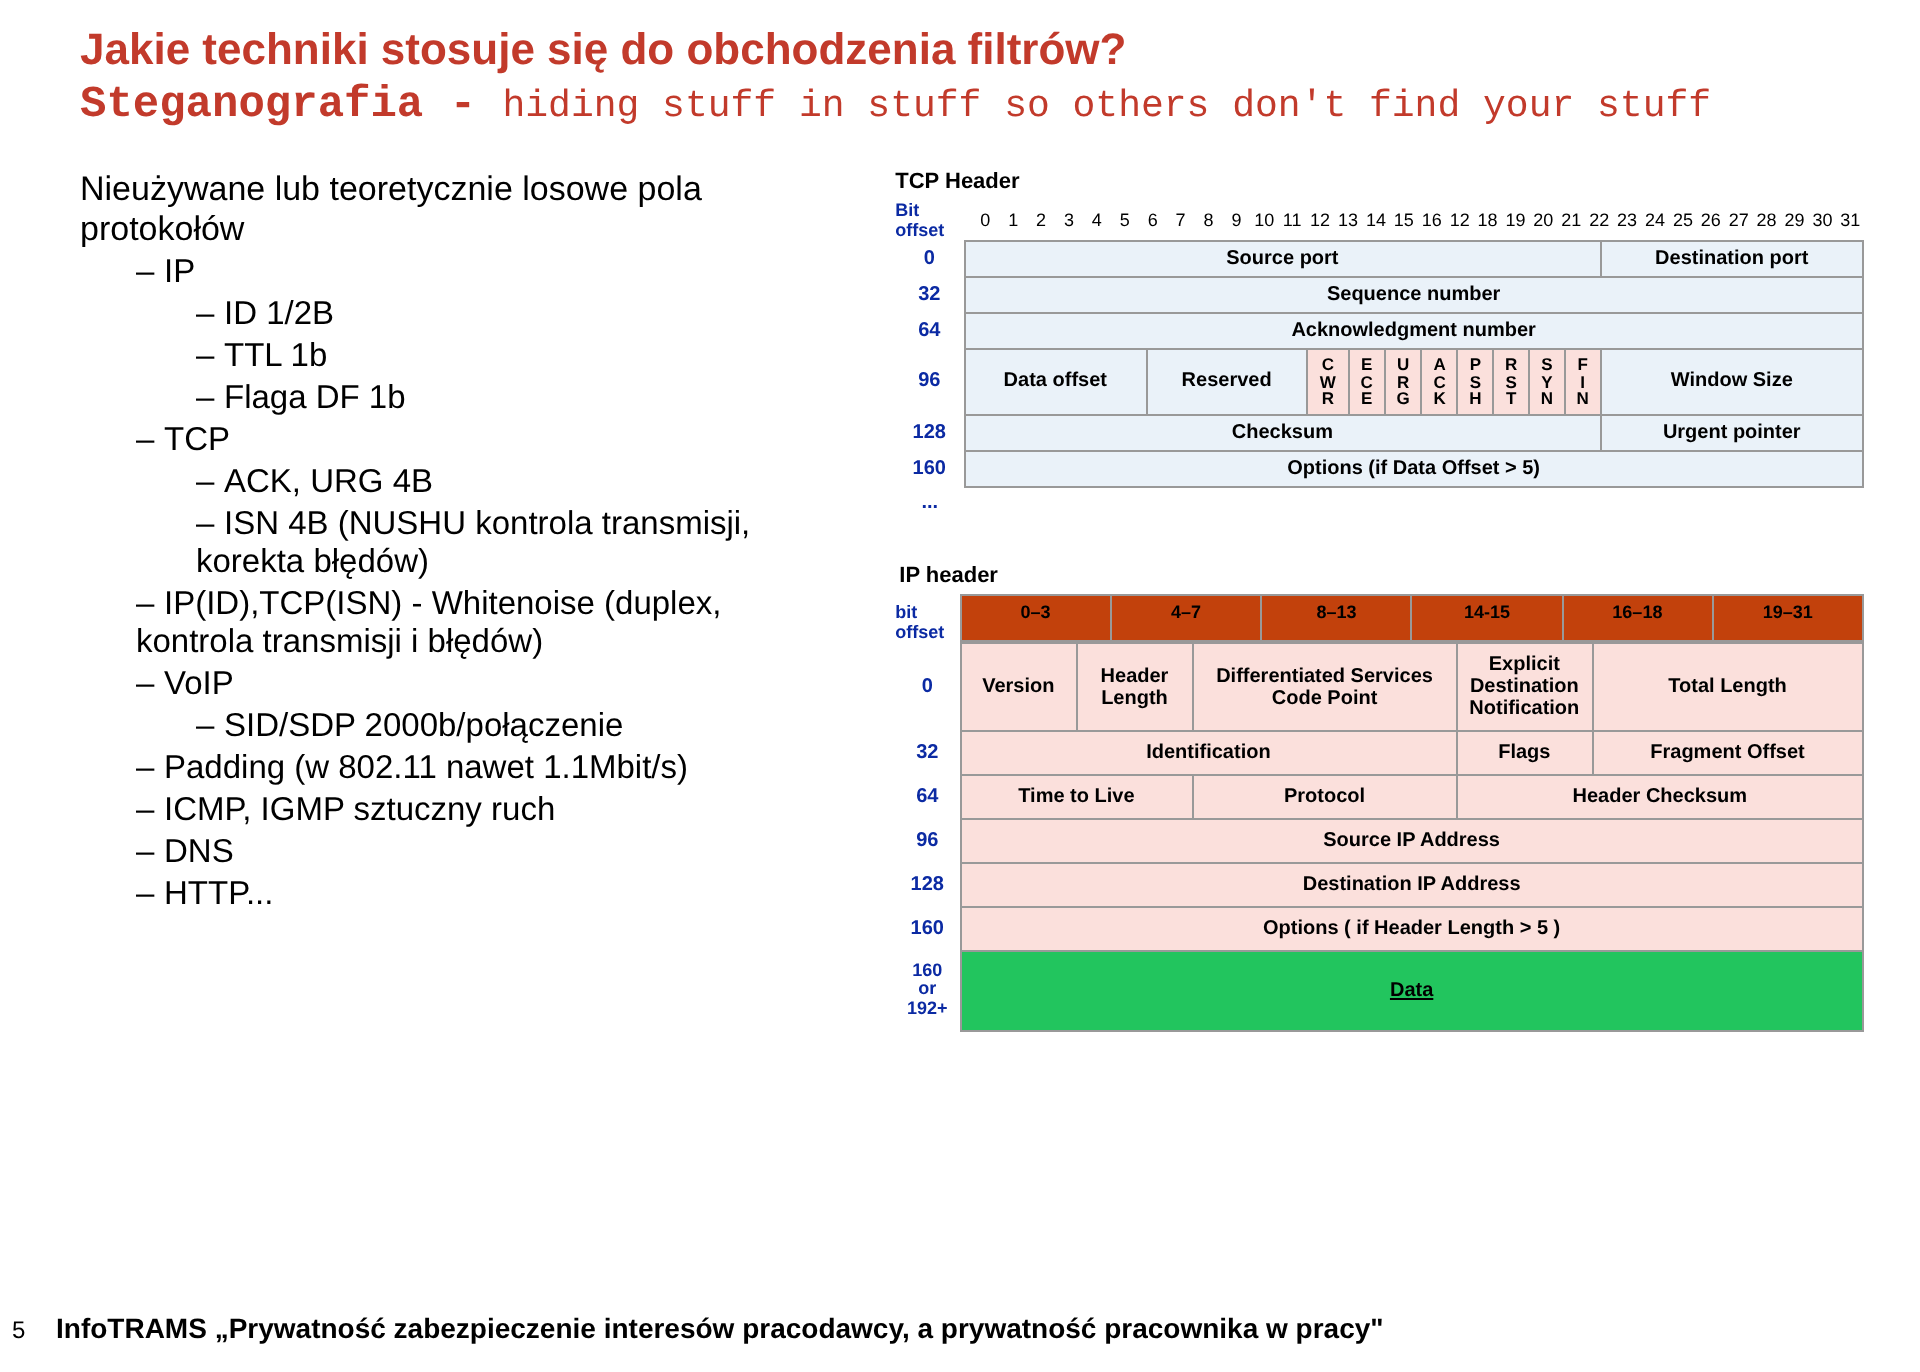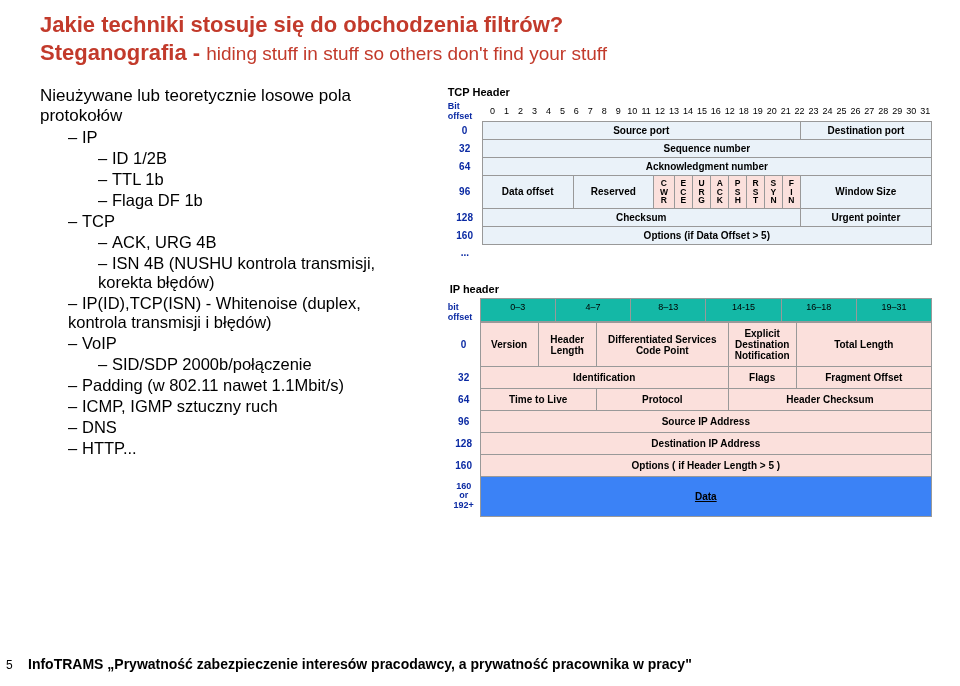--- a/index.html
+++ b/index.html
@@ -20,20 +20,21 @@
     color: #c23a2b;
     font-size: 22px;
     font-weight: bold;
     margin: 0 0 2px 0;
   }
   .subtitle-line {
     font-size: 22px;
     color: #c23a2b;
     font-weight: bold;
     margin: 0 0 20px 0;
+    font-family: Liberation Mono, monospace;
   }
   .subtitle-line .hiding {
     font-size: 19px;
     font-weight: normal;
   }
   .content {
     display: flex;
     gap: 25px;
   }
   .left-col {
@@ -79,27 +80,27 @@
   .salmon { background:#fbe0dc; }
   .dots { border:none !important; text-align:left; padding-left:6px;}
   .flagcell { font-size:8.5px; line-height:1; padding:1px 0;}
 
   
   .ip-wrap { font-size:10px; }
   .ip-title { font-weight:bold; font-size:11px; margin:0 0 3px 2px;}
   .ip-bitrow { display:flex; font-size:9px; }
   .ip-blabel { width:32px; font-weight:bold; color:#0b2aa3; padding-top:4px;}
   .ip-bitcols { flex:1; display:flex; }
-  .ip-bitcols div { flex:1; text-align:center; border:1px solid #999; border-left:none; background:#14b8a6; font-weight:normal; padding:3px 0;}
+  .ip-bitcols div { flex:1; text-align:center; border:1px solid #999; border-left:none; background:#c2410c; font-weight:bold; padding:3px 0;}
   .ip-bitcols div:first-child{ border-left:1px solid #999;}
   .ip-grid { border-collapse:collapse; width:100%; font-size:10px;}
   .ip-grid td { border:1px solid #999; text-align:center; padding:5px 2px; font-weight:bold;}
   .ip-rowlabel { width:28px; font-weight:bold; color:#0b2aa3; border:none !important; text-align:right; padding-right:4px;}
   .pink { background:#fbe0dc; }
-  .blue { background:#3b82f6;text-decoration:underline; }
+  .blue { background:#22c55e;text-decoration:underline; }
 </style>
 </head>
 <body>
 
 <div class="slide">
   <div class="title">Jakie techniki stosuje się do obchodzenia filtrów?</div>
   <div class="subtitle-line">
     <span>Steganografia - </span><span class="hiding">hiding stuff in stuff so others don't find your stuff</span>
   </div>
 

